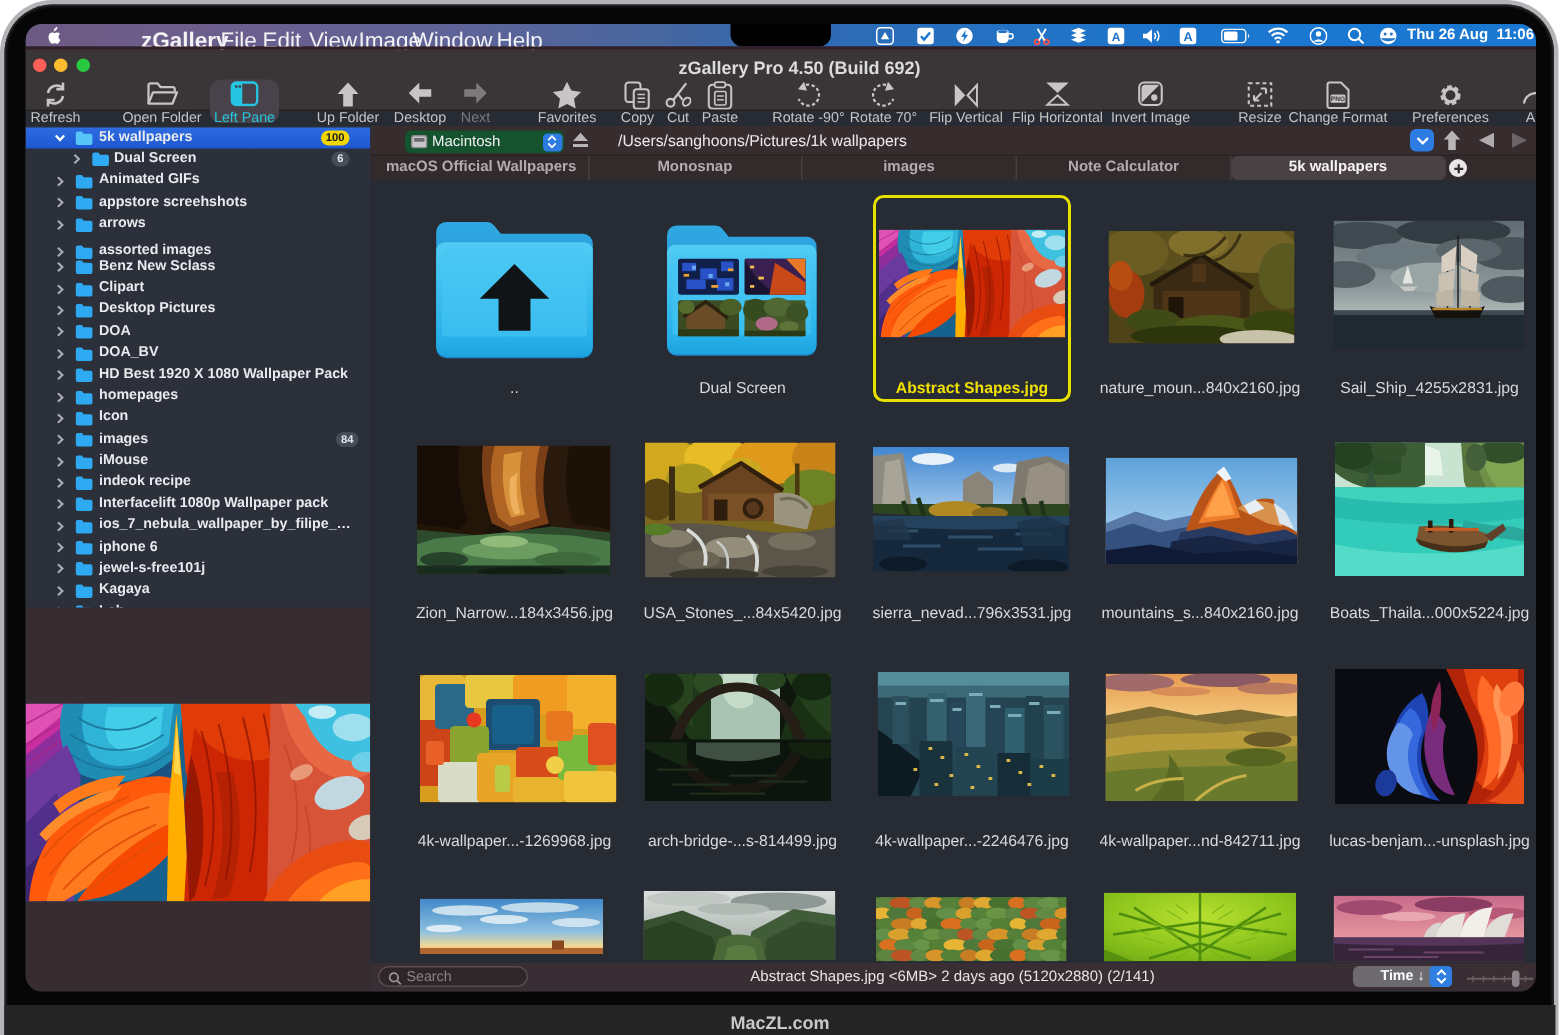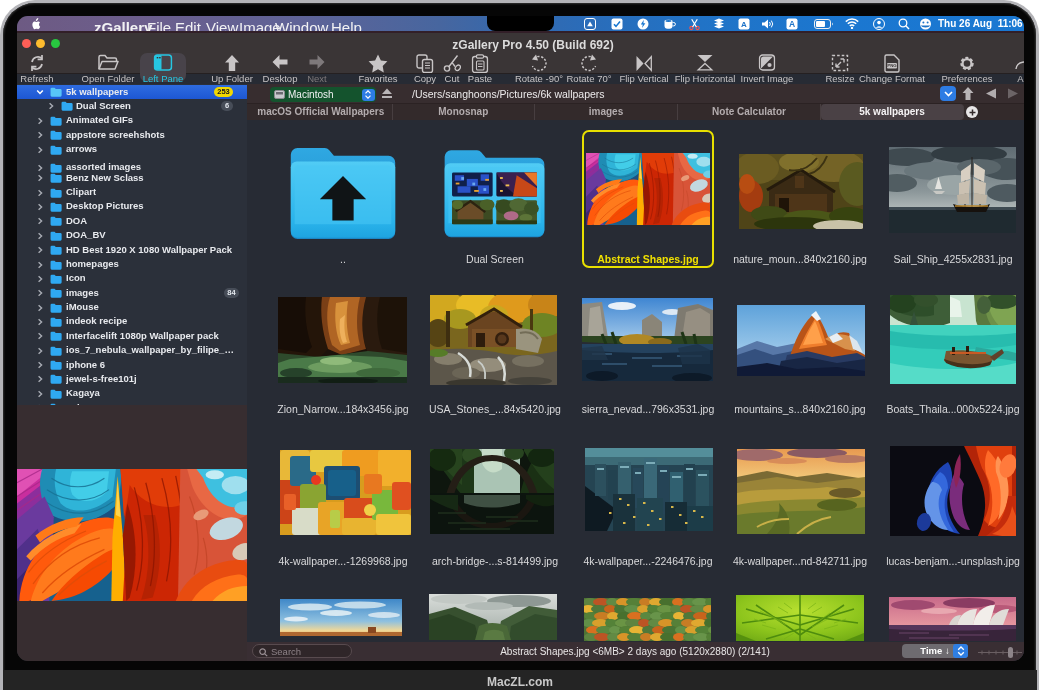--- a/index.html
+++ b/index.html
@@ -366,21 +366,21 @@
 <div id="tree">
         <div class="trow" style="top:0.50px">
           <div id="selrow" style="top:0"></div>
           <svg class="chev" style="left:19px" width="8" height="8" viewBox="0 0 8 8">
             <path d="M1.2 2.4 4 5.4 6.8 2.4" stroke="#fff" stroke-width="1.5" fill="none"></path>
           </svg>
           <svg class="fold" style="left:33px" width="12" height="10" viewBox="0 0 13 11">
             <path d="M0.5 2.2 a1.4 1.4 0 0 1 1.4 -1.4 h3 l1.4 1.5 h5 a1.4 1.4 0 0 1 1.4 1.4 v5.5 a1.4 1.4 0 0 1 -1.4 1.4 h-9.4 a1.4 1.4 0 0 1 -1.4 -1.4 z" fill="#57c5f7"></path>
           </svg>
           <span class="nm" style="left:49px;font-weight:bold">5k wallpapers</span>
-          <span class="badge" style="right:14px;width:19px;background:#f2d800;color:#1a1a1a">253</span>
+          <span class="badge" style="right:14px;width:19px;background:#f2d800;color:#1a1a1a">100</span>
         </div>
 <div class="trow" style="top:14.87px">
           <svg class="chev" style="left:30px" width="8" height="8" viewBox="0 0 8 8">
             <path d="M2.6 1.2 5.6 4 2.6 6.8" stroke="#a9adb5" stroke-width="1.4" fill="none"></path>
           </svg>
           <svg class="fold" style="left:44px" width="12" height="10" viewBox="0 0 13 11">
             <path d="M0.5 2.2 a1.4 1.4 0 0 1 1.4 -1.4 h3 l1.4 1.5 h5 a1.4 1.4 0 0 1 1.4 1.4 v5.5 a1.4 1.4 0 0 1 -1.4 1.4 h-9.4 a1.4 1.4 0 0 1 -1.4 -1.4 z" fill="#2fa9f2"></path>
           </svg>
           <span class="nm" style="left:59px">Dual Screen</span>
           <span class="badge" style="right:14px;width:12px;background:#474d58;color:#e4e8ee">6</span>
@@ -591,21 +591,21 @@
  <div style="position:absolute;right:1.5px;top:1.5px;width:13px;height:12px;background:#2d7ce4;border-radius:3px">
             <svg style="position:absolute;left:2.5px;top:1.5px" width="8" height="9" viewBox="0 0 8 9">
               <path d="M1.5 3.4 4 0.8 6.5 3.4 M1.5 5.6 4 8.2 6.5 5.6" stroke="#fff" stroke-width="1.2" fill="none"></path>
             </svg>
           </div>
 </div>
 <svg style="position:absolute;left:134px;top:4px" width="12" height="11" viewBox="0 0 12 11">
           <path d="M6 0.5 11 6 H1 Z" fill="#b9b5b7"></path>
           <rect x="1" y="8" width="10" height="2" fill="#b9b5b7"></rect>
         </svg>
-<span style="position:absolute;left:165px;top:3.5px;font-size:10.5px;color:#eceaeb">/Users/sanghoons/Pictures/6k wallpapers</span>
+<span style="position:absolute;left:165px;top:3.5px;font-size:10.5px;color:#eceaeb">/Users/sanghoons/Pictures/1k wallpapers</span>
 <div style="position:absolute;left:693px;top:2px;width:16px;height:15px;background:#2d7ce4;border-radius:4px">
           <svg style="position:absolute;left:3.5px;top:4.5px" width="9" height="6" viewBox="0 0 9 6">
             <path d="M1 1 4.5 4.5 8 1" stroke="#fff" stroke-width="1.6" fill="none"></path>
           </svg>
         </div>
 <svg style="position:absolute;left:714px;top:2px" width="14" height="15" viewBox="0 0 14 15">
           <path d="M7 1 L12.5 7 H9.5 V14 H4.5 V7 H1.5 Z" fill="#b9b5b7"></path>
         </svg>
 <svg style="position:absolute;left:738px;top:4px" width="12" height="11" viewBox="0 0 12 11">
           <path d="M11 0.5 V10.5 L1 5.5 Z" fill="#b0acae"></path>

